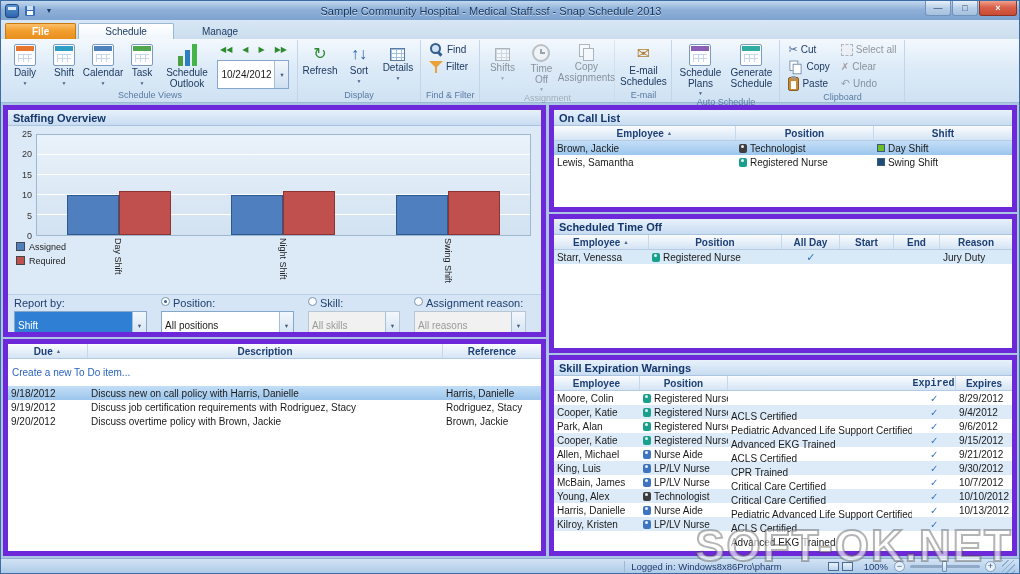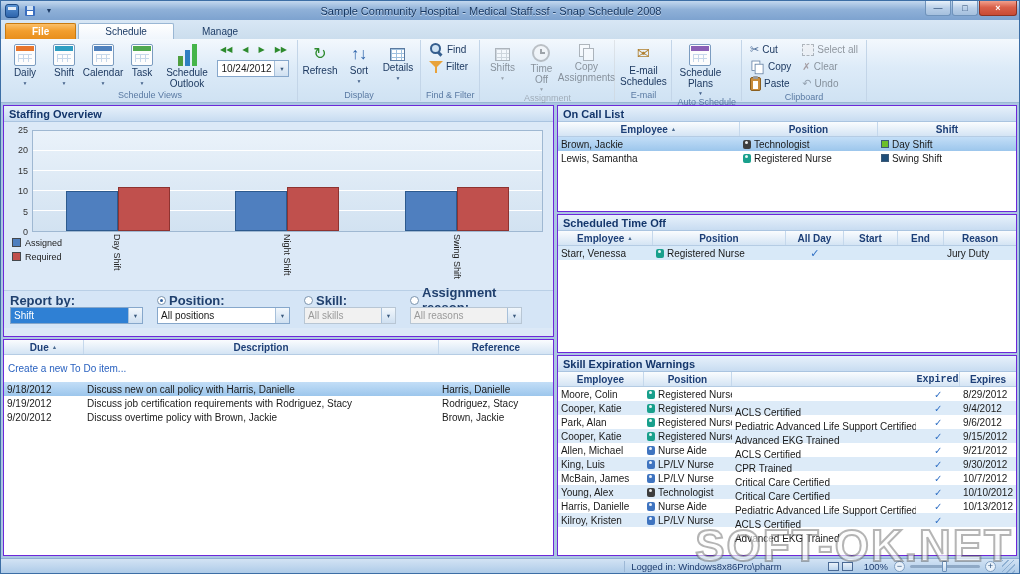--- a/index.html
+++ b/index.html
@@ -72,33 +72,33 @@
   .ic-paste::after { content:""; position:absolute; left:2px; top:3px; width:5px; height:8px; background:#fff; }
   .ic-select { width:12px; height:12px; border:1px dashed #5a7aa0; background:#e8f0f8; }
   .ic-grid { width:15px; height:13px; border:1px solid #5a7aa0; background:linear-gradient(to bottom,#9fc0de 1px,transparent 1px),linear-gradient(to right,#9fc0de 1px,transparent 1px),#fff; background-size:5px 4px; }
 
   .datecol { display:flex; flex-direction:column; align-items:center; padding:2px 4px 0; }
   .datenav { display:flex; gap:4px; margin-bottom:4px; }
   .navb { color:#2e8b2e; font-size:8px; padding:1px 2px; border:1px solid transparent; border-radius:2px; }
   .datebox { width:72px; }
 
   
-  .combo { height:17px; background:#fff; border:1px solid #86a7cb; display:flex; align-items:stretch; font-size:10px; }
+  .combo { height:29px; background:#fff; border:1px solid #86a7cb; display:flex; align-items:stretch; font-size:10px; }
   .combo .cval { flex:1; padding:1px 3px; white-space:nowrap; overflow:hidden; display:flex; align-items:center; }
   .combo .cbtn { width:14px; background:linear-gradient(#f2f7fc,#cfe0f1); border-left:1px solid #a7c0da; display:flex; align-items:center; justify-content:center; }
   .combo .cbtn::after { content:"▼"; font-size:5.5px; color:#3a5a7e; }
   .combo.sel .cval { background:#2f80d4; color:#fff; }
   .combo.cdisabled { background:#f1f1f1; border-color:#b8c6d4; }
   .combo.cdisabled .cval { color:#9a9a9a; }
 
   
   .main { flex:1; display:flex; gap:3px; padding:2px; min-height:0; }
   .leftcol { width:557px; display:flex; flex-direction:column; gap:2px; }
   .rightcol { flex:1; display:flex; flex-direction:column; gap:2px; }
-  .panel { border:1px solid #6d28d9; background:#fff; display:flex; flex-direction:column; overflow:hidden; }
+  .panel { border:5px solid #6d28d9; background:#fff; display:flex; flex-direction:column; overflow:hidden; }
   .phead { height:16px; flex:0 0 auto; background:linear-gradient(#e7f1fb,#c8dcf1); border-bottom:1px solid #aac4e0; display:flex; align-items:center; padding:0 5px; font-size:11px; font-weight:bold; color:#14366b; }
 
   
   .tbl { flex:1; display:flex; flex-direction:column; background:#fff; min-height:0; }
   .thead { height:15px; flex:0 0 auto; display:flex; background:linear-gradient(#fafcfe,#d4e4f4); border-bottom:1px solid #b5cce4; }
   .th { display:flex; align-items:center; justify-content:center; font-weight:bold; color:#1d3f77; border-right:1px solid #c5d8ec; padding:0 2px; overflow:hidden; white-space:nowrap; }
   .sorted::after { content:"▲"; font-size:5.5px; margin-left:3px; color:#4a6a90; }
   .tr { height:14px; flex:0 0 auto; display:flex; align-items:center; }
   .tr.alt { background:#ddebf8; }
   .tr.selrow { background:linear-gradient(#c3def7,#9cc6ec); }
@@ -135,21 +135,21 @@
   .bar { width:52px; border:1px solid; }
   .chartbottom { position:relative; height:58px; flex:0 0 auto; }
   .legend { position:absolute; left:8px; top:6px; font-size:9px; color:#222; }
   .lgitem { display:flex; align-items:flex-start; margin-bottom:4px; }
   .lgswatch { width:9px; height:9px; border:1px solid #44484c; margin-right:4px; }
   .cats { margin:2px 11px 0 28px; display:flex; justify-content:space-around; }
   .catlabel { writing-mode:vertical-rl; font-size:9px; color:#222; height:54px; }
 
   .filters { flex:0 0 auto; display:flex; gap:14px; padding:2px 6px 4px; background:#d5e5f6; border-top:1px solid #b9cfe6; }
   .fcol { display:flex; flex-direction:column; }
-  .flabel { height:14px; display:flex; align-items:center; font-size:13px; color:#20406e;font-weight:bold; }
+  .flabel { height:14px; display:flex; align-items:flex-start; font-size:11px; color:#20406e; }
   .radio { display:inline-block; width:9px; height:9px; border:1px solid #7a93ad; border-radius:50%; background:#fff; position:relative; margin-right:3px; flex:0 0 auto; }
   .radio.on::before { content:""; position:absolute; left:2px; top:2px; width:3px; height:3px; border-radius:50%; background:#2f5f9e; }
   .fw1{width:133px;} .fw2{width:133px;} .fw3{width:92px;} .fw4{width:112px;}
 
   
   .statusbar { height:15px; flex:0 0 auto; background:linear-gradient(#d3e3f4,#aecbe8); border-top:1px solid #8fb0d4; display:flex; align-items:center; padding:0 4px; font-size:9.5px; color:#1e3c6e; }
   .sb-spacer { flex:1; }
   .sb-logged { margin-right:46px; border-left:1px solid #9db8d6; padding-left:6px; }
   .viewic { width:11px; height:9px; border:1px solid #4a6a95; background:linear-gradient(#eaf2fa,#bcd5ee); margin-right:3px; }
   .sb-zoomlabel { margin:0 6px 0 8px; }
@@ -168,21 +168,21 @@
 <div class="window">
 
   <div class="titlebar">
     <div class="qat">
       <span class="appicon"></span>
       <span class="qbtn">
           <span class="disk"></span>
         </span>
       <span class="qbtn qcaret">▼</span>
     </div>
-    <div class="title">Sample Community Hospital - Medical Staff.ssf - Snap Schedule 2008</div>
+    <div class="title">Sample Community Hospital - Medical Staff.ssf - Snap Schedule 2013</div>
     <div class="winbtns">
       <span class="wbtn">—</span>
       <span class="wbtn">□</span>
       <span class="wbtn close">×</span>
     </div>
   </div>
 
   <div class="tabrow">
     <span class="tab file">File</span>
     <span class="tab selected">Schedule</span>
@@ -293,20 +293,24 @@
         </div>
       </div>
       <div class="rgroup-label">E-mail</div>
     </div>
 
     <div class="rgroup">
       <div class="rbuttons">
         <div class="rbtn-lg wide dd">
           <span class="ic-cal" style="--strip:#8a5fb5"></span>
           <span class="rlabel">Schedule Plans</span>
+        </div>
+        <div class="rbtn-lg wide">
+          <span class="ic-cal" style="--strip:#2eada0"></span>
+          <span class="rlabel">Generate Schedule</span>
         </div>
       </div>
       <div class="rgroup-label">Auto Schedule</div>
     </div>
 
     <div class="rgroup">
       <div class="rbuttons">
         <div class="smcol">
           <div class="rbtn-sm">
             <span class="gl" style="font-size:11px;line-height:11px;color:#4a6a95">✂</span>

